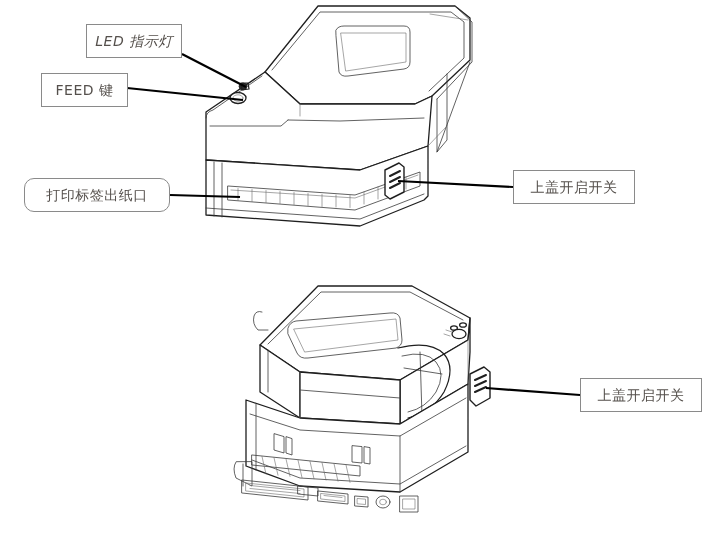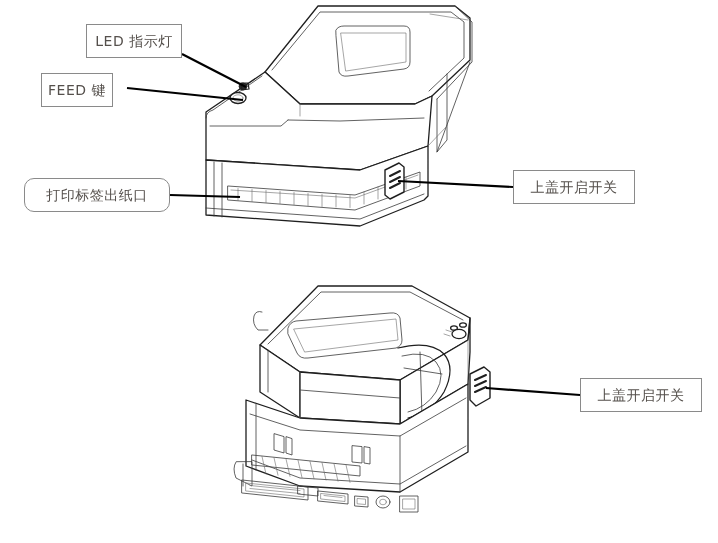--- a/index.html
+++ b/index.html
@@ -286,25 +286,25 @@
       <path class="leader" d="M127,88 L243,100"></path>
 
       <path class="leader" d="M170,195 L240,197"></path>
 
       <path class="leader" d="M513,187 L398,181"></path>
 
       <path class="leader" d="M580,395 L486,388"></path>
     </g>
   </svg>
 
-  <div class="callout" style="left:86px; top:24px; width:96px; height:34px;">
+  <div class="callout" style="left:86px; top:24px; width:96px; height:34px;font-style:italic;">
     <span class="callout-text">LED 指示灯</span>
   </div>
 
-  <div class="callout" style="left:41px; top:73px; width:72px; height:34px;">
+  <div class="callout" style="left:41px; top:73px; width:87px; height:34px;">
     <span class="callout-text">FEED 键</span>
   </div>
 
   <div class="callout" style="left:24px; top:178px; width:146px; height:34px;border-radius:10px;">
     <span class="callout-text">打印标签出纸口</span>
   </div>
 
   <div class="callout" style="left:513px; top:170px; width:122px; height:34px;">
     <span class="callout-text">上盖开启开关</span>
   </div>

